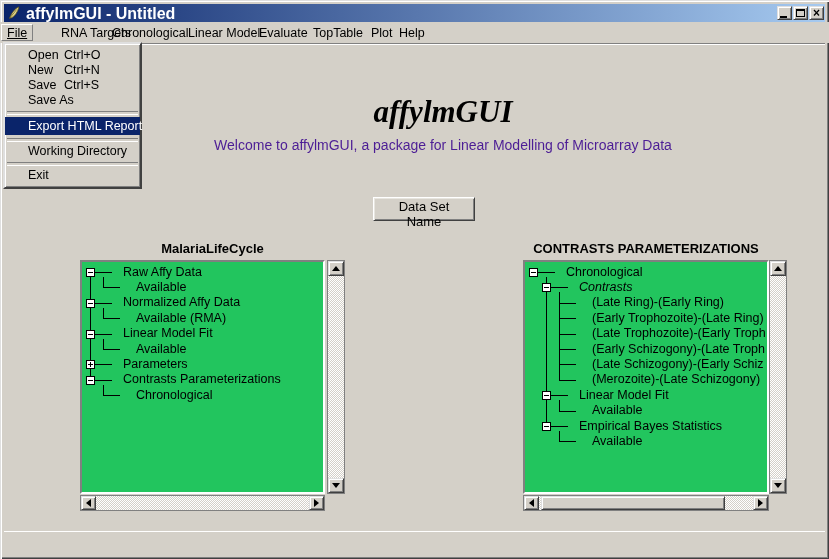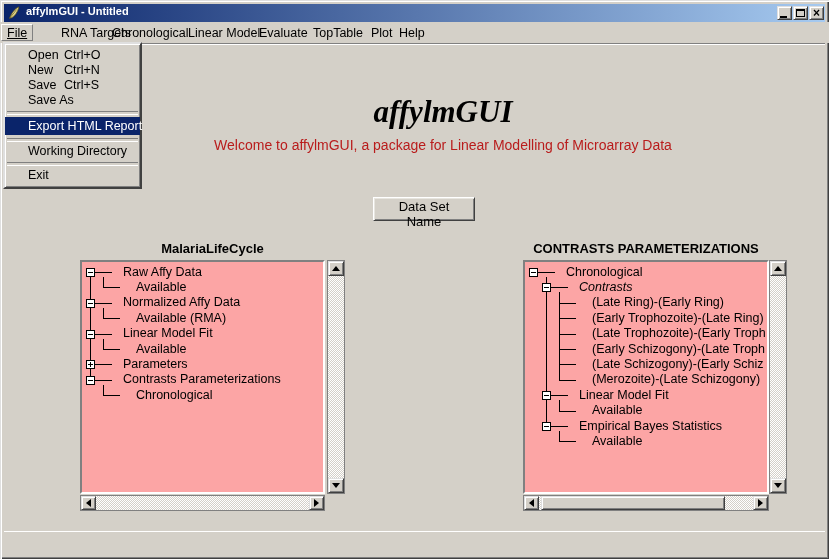--- a/index.html
+++ b/index.html
@@ -5,21 +5,21 @@
   html,body{margin:0;padding:0;background:#808080;}
   *{box-sizing:border-box;}
   body{font-family:"Liberation Sans",sans-serif;}
   .window{position:relative;width:829px;height:559px;background:#d4d0c8;overflow:hidden;
     box-shadow:inset 1px 1px 0 #dfdfdf,inset 2px 2px 0 #ffffff,inset -1px -1px 0 #404040,inset -2px -2px 0 #808080;}
   
   .titlebar{position:absolute;left:4px;top:4px;width:821px;height:18px;
     background:linear-gradient(to right,var(--tb1,#0a246a),var(--tb2,#a6caf0));
     display:flex;align-items:center;}
   .app-icon{position:absolute;left:3px;top:2px;width:14px;height:14px;}
-  .title-text{position:absolute;left:22px;top:1px;color:#ffffff;font-size:11px;font-weight:bold;white-space:nowrap;}
+  .title-text{position:absolute;left:22px;top:1px;color:#ffffff;font-size:16px;font-weight:bold;white-space:nowrap;}
   .win-btn{position:absolute;top:2px;width:15px;height:14px;background:#d4d0c8;border:1px solid;
     border-color:#dfdfdf #404040 #404040 #dfdfdf;box-shadow:inset 1px 1px 0 #fff,inset -1px -1px 0 #808080;
     display:flex;align-items:center;justify-content:center;padding:0;}
   .btn-min{right:33px}.btn-max{right:17px}.btn-close{right:1px}
   .glyph-min{width:7px;height:2px;background:#000;margin-top:7px;margin-right:3px;}
   .glyph-max{width:9px;height:8px;border:1px solid #000;border-top:2px solid #000;}
   .glyph-close{font-size:12px;font-weight:bold;color:#000;line-height:10px;}
   
   .menubar{position:absolute;left:0;top:22px;width:829px;height:21px;background:#d4d0c8;}
   .mb-item{position:absolute;top:2px;height:17px;line-height:15px;padding:1px 5px;font-size:12.5px;color:#000;white-space:nowrap;border:1px solid transparent;}
@@ -30,30 +30,30 @@
     border:2px solid;border-color:#dfdfdf #404040 #404040 #dfdfdf;
     box-shadow:inset 1px 1px 0 #ffffff,inset -1px -1px 0 #808080;padding:4px 0;}
   .mi{position:relative;height:15px;line-height:15px;padding-left:23px;font-size:12.5px;color:#000;white-space:nowrap;}
   .mi .sc{position:absolute;left:59px;top:0;}
   .mi-hl{height:18px;line-height:18px;background:var(--hl,#0a246a);color:var(--hlt,#ffffff);}
   .mi-sep{position:relative;height:9px;}
   .mi-sep::after{content:'';position:absolute;left:2px;right:2px;top:3px;height:2px;border-top:1px solid #808080;border-bottom:1px solid #ffffff;}
   
   .app-title{position:absolute;left:243px;top:94px;width:400px;text-align:center;
     font-family:"Liberation Serif",serif;font-style:italic;font-weight:bold;font-size:31px;color:#000;}
-  .welcome{position:absolute;left:113px;top:137px;width:660px;text-align:center;font-size:14px;color:#b91c1c;}
+  .welcome{position:absolute;left:113px;top:137px;width:660px;text-align:center;font-size:14px;color:#4c1d95;}
   .dsn-btn{position:absolute;left:373px;top:197px;width:102px;height:24px;background:#d4d0c8;
     border:1px solid;border-color:#ffffff #404040 #404040 #ffffff;
     box-shadow:inset 1px 1px 0 #e8e6e0,inset -1px -1px 0 #808080;
     font-family:"Liberation Sans",sans-serif;font-size:13px;color:#000;}
   .panel-title{position:absolute;top:241px;text-align:center;font-size:13px;font-weight:bold;color:#000;white-space:nowrap;}
   .pt-left{left:80px;width:265px;}
   .pt-right{left:523px;width:246px;}
   
-  .listbox{position:absolute;background:#fca5a5;border:2px solid;border-color:#808080 #ffffff #ffffff #808080;overflow:hidden;}
+  .listbox{position:absolute;background:#22c55e;border:2px solid;border-color:#808080 #ffffff #ffffff #808080;overflow:hidden;}
   #lbox{left:80px;top:260px;width:245px;height:234px;}
   #rbox{left:523px;top:260px;width:246px;height:234px;}
   .tree-canvas{position:absolute;inset:0;overflow:hidden;}
   .tl{position:absolute;background:#000;z-index:1;}
   .tbox{position:absolute;width:9px;height:9px;background:#fff;border:1px solid #000;z-index:3;}
   .tg-h{position:absolute;left:1px;top:3px;width:5px;height:1px;background:#000;}
   .tg-v{position:absolute;left:3px;top:1px;width:1px;height:5px;background:#000;}
   .tlabel{position:absolute;height:15px;line-height:15px;font-size:12.5px;color:#000;white-space:nowrap;z-index:2;}
   
   .scrollbar{position:absolute;border:1px solid #808080;background:#d4d0c8;}

